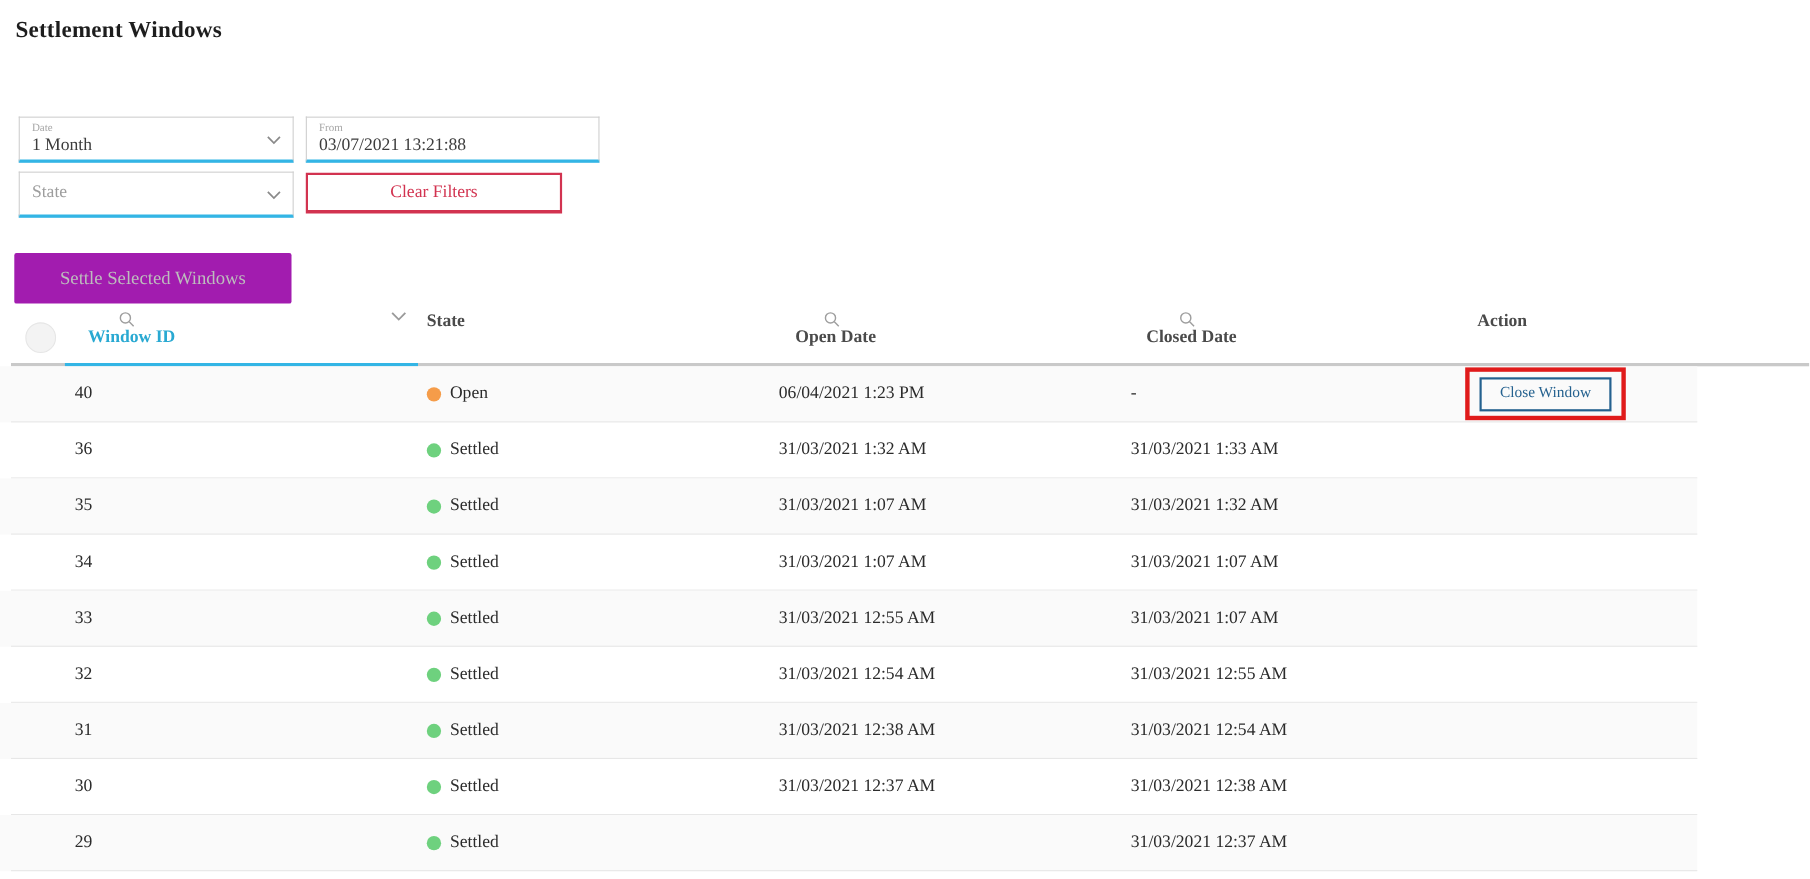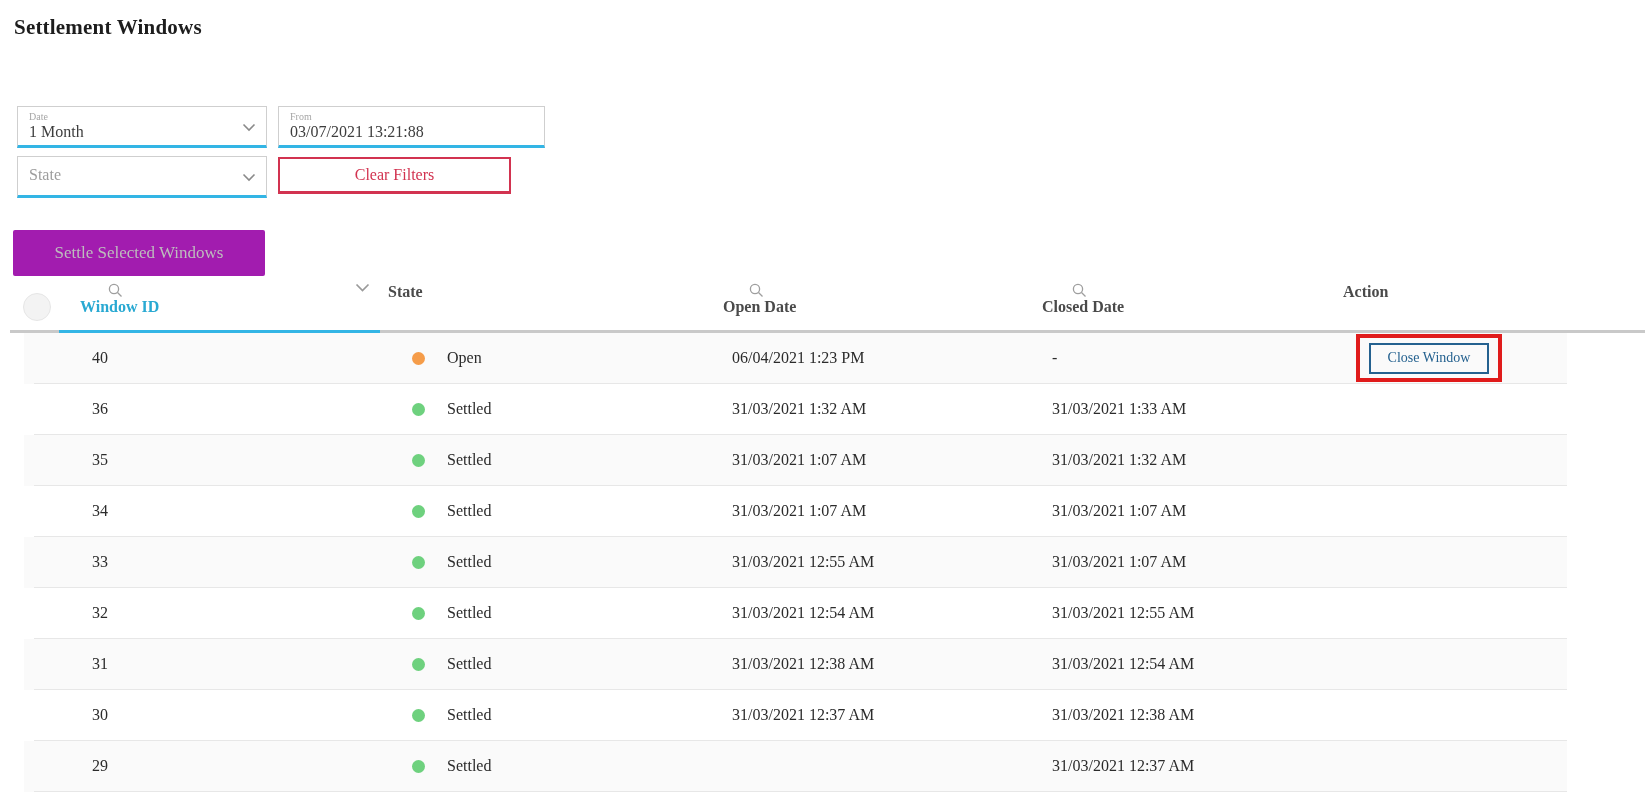--- a/index.html
+++ b/index.html
@@ -54,26 +54,26 @@
   .h-sort { left:355px; }
   .h-state { left:388px; }
   .h-open { left:716px; }
   .h-open .htext, .h-closed .htext { margin-left:7px; }
   .h-closed { left:1035px; }
   .h-action { left:1343px; }
   .head-underline { position:absolute; left:10px; top:47px; width:1635px; height:3px; background:#c9c9c9; }
   .head-underline .sorted-bar { position:absolute; left:49px; top:0; width:321px; height:3px; background:var(--accent); }
   
   .tbody { position:absolute; left:0; top:333px; width:1645px; }
-  .row { position:relative; width:1543px; height:51px;margin-left:24px; }
+  .row { position:relative; width:1543px; height:51px; }
   .row .sep { position:absolute; left:10px; right:0; bottom:0; height:1px; background:#e7e7e7; }
   .row.odd { background:#fafafa; }
   .cell { position:absolute; top:0; height:50px; line-height:50px; font-size:16px; color:#2b2b2b; white-space:nowrap; }
   .c-id     { left:68px; }
-  .c-state  { left:388px; display:flex; align-items:center; gap:22px; }
+  .c-state  { left:388px; display:flex; align-items:center; gap:8px; }
   .state-dot { width:13px; height:13px; border-radius:50%; display:inline-block; }
   .c-open   { left:708px; }
   .c-closed { left:1028px; }
   .c-action { left:1332px; top:1px; width:146px; height:48px;
               display:flex; align-items:center; justify-content:center; }
   .c-action.highlighted { border:4px solid var(--hl-red); }
   .close-btn {
     width:120px; height:31px; background:transparent;
     border:2px solid var(--btn-blue); color:var(--btn-blue);
     font-size:14px; font-family:inherit; cursor:pointer;

